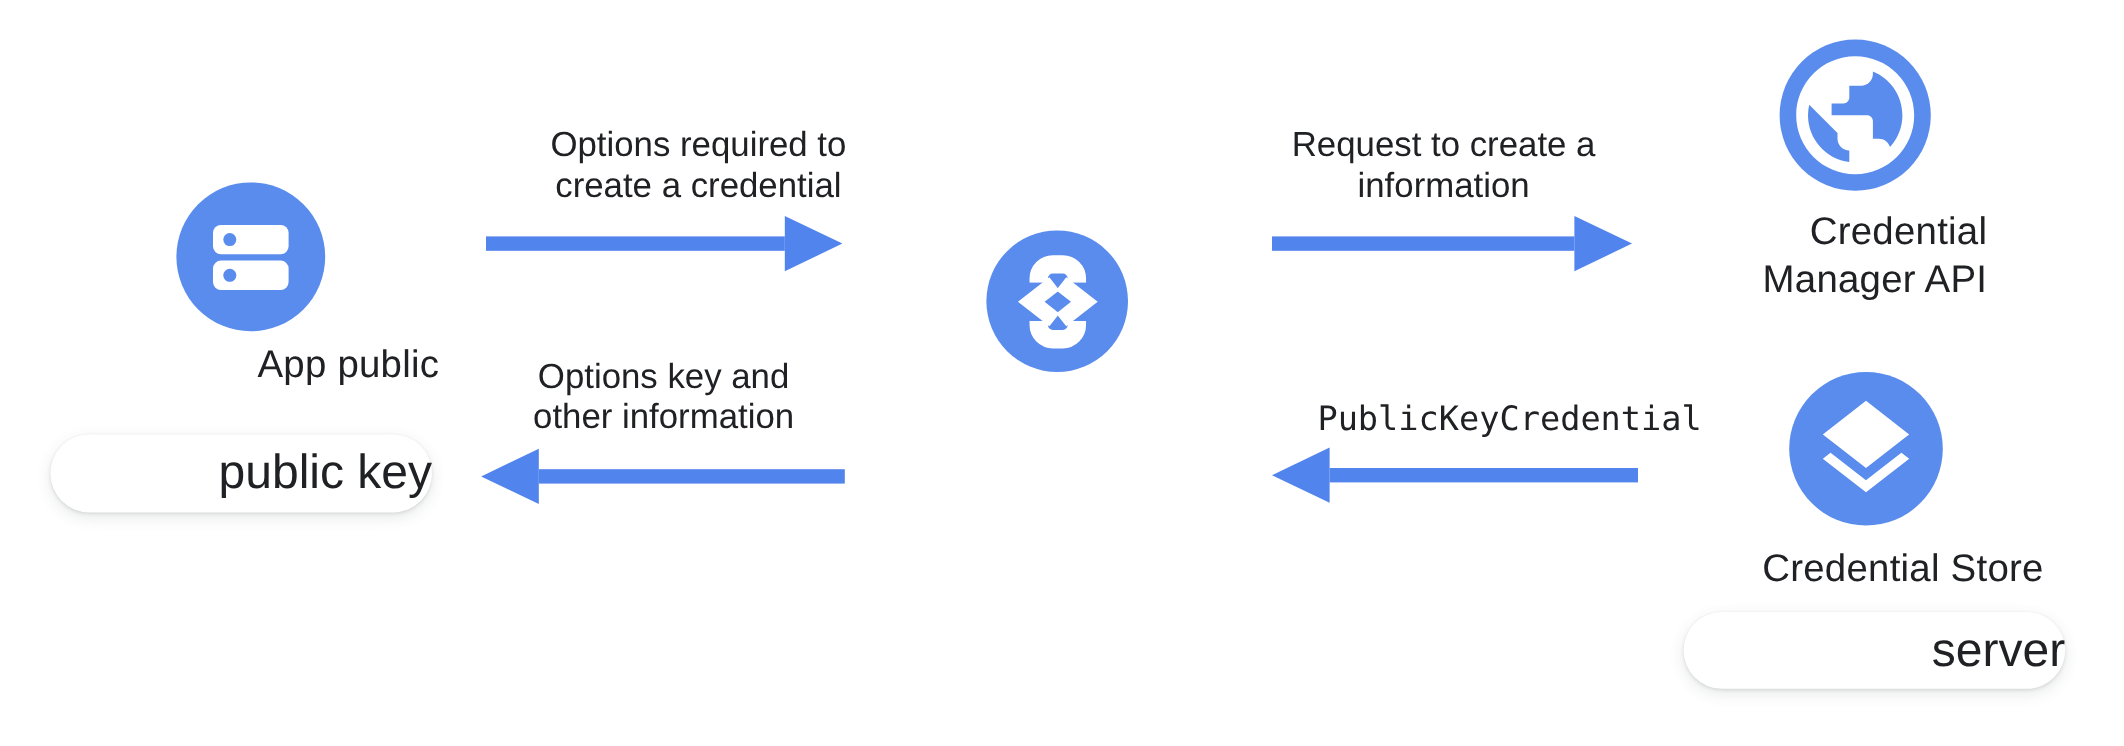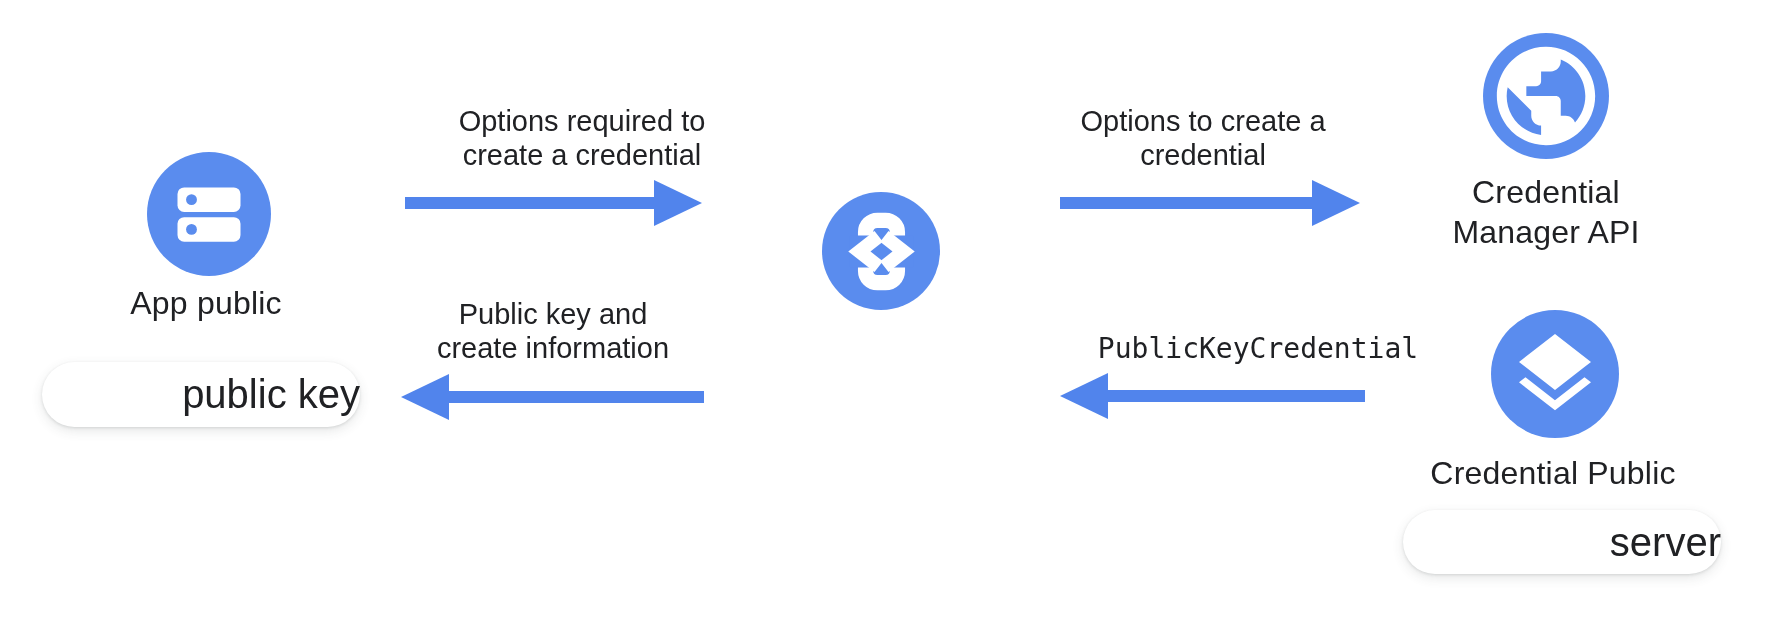--- a/index.html
+++ b/index.html
@@ -7,21 +7,21 @@
     --arrow-blue:#5184EC;
     --text:#202124;
     --pill-bg:#FFFFFF;
   }
   html,body{margin:0;padding:0;background:#fff;}
   body{font-family:"Liberation Sans","DejaVu Sans",sans-serif;color:var(--text);}
   .canvas{position:relative;width:1770px;height:622px;background:#fff;overflow:hidden;}
 
   .circle{position:absolute;border-radius:50%;background:var(--node-blue);
           display:flex;align-items:center;justify-content:center;}
-  .node-label{position:absolute;text-align:center;font-size:32px;font-weight:500;
+  .node-label{position:absolute;text-align:right;font-size:32px;font-weight:500;
               line-height:40px;color:var(--text);letter-spacing:.2px;}
 
   .pill{position:absolute;background:var(--pill-bg);border-radius:34px;
         display:flex;align-items:center;justify-content:flex-end;
         font-size:40px;font-weight:500;color:var(--text);
         box-shadow:0 1px 3px rgba(60,64,67,.15),0 4px 12px rgba(60,64,67,.12);}
 
   .flow-label{position:absolute;text-align:center;font-size:29px;line-height:34px;
               font-weight:400;color:var(--text);}
   .flow-label.mono{font-family:"DejaVu Sans Mono","Liberation Mono",monospace;
@@ -63,48 +63,48 @@
 
   <div class="circle" style="left:822px;top:192px;width:118px;height:118px">
     <svg viewBox="0 0 48 48" width="113" height="113" aria-hidden="true">
       <rect x="17.25" y="10.75" width="13.5" height="26.5" rx="5" fill="none" stroke="#fff" stroke-width="6.5"></rect>
       <rect x="10.5" y="17.2" width="27" height="13.6" fill="var(--node-blue)"></rect>
       <path d="M22.8 17.6 L14.6 24 L22.8 30.4" fill="none" stroke="#fff" stroke-width="5.8"></path>
       <path d="M25.2 17.6 L33.4 24 L25.2 30.4" fill="none" stroke="#fff" stroke-width="5.8"></path>
     </svg>
   </div>
 
-  <div class="flow-label" style="left:1057px;top:104px;width:292px">Options to create a credential</div>
+  <div class="flow-label" style="left:1057px;top:104px;width:292px">Request to create a information</div>
   <div class="arrow" style="left:1060px;top:180px;width:300px">
     <div class="shaft"></div>
     <div class="head-right"></div>
   </div>
 
   <div class="circle" style="left:1483px;top:33px;width:126px;height:126px">
     <svg viewBox="0 0 24 24" width="118" height="118" aria-hidden="true">
       <path fill="#fff" d="M12 2C6.48 2 2 6.48 2 12s4.48 10 10 10 10-4.48 10-10S17.52 2 12 2zm-1 17.93c-3.95-.49-7-3.85-7-7.93 0-.62.08-1.21.21-1.79L9 15v1c0 1.1.9 2 2 2v1.93zm6.9-2.54c-.26-.81-1-1.39-1.9-1.39h-1v-3c0-.55-.45-1-1-1H8v-2h2c.55 0 1-.45 1-1V7h2c1.1 0 2-.9 2-2v-.41c2.93 1.19 5 4.06 5 7.41 0 2.08-.8 3.97-2.1 5.39z"></path>
     </svg>
   </div>
   <div class="node-label" style="left:1436px;top:172px;width:220px">Credential Manager API</div>
 
   <div class="circle" style="left:1491px;top:310px;width:128px;height:128px">
     <svg viewBox="0 0 24 24" width="96" height="96" aria-hidden="true">
       <path fill="#fff" d="M11.99 18.54l-7.37-5.73L3 14.07l9 7 9-7-1.63-1.27-7.38 5.74zM12 16l7.36-5.73L21 9l-9-7-9 7 1.63 1.27L12 16z"></path>
     </svg>
   </div>
-  <div class="node-label" style="left:1403px;top:453px;width:300px">Credential Public</div>
+  <div class="node-label" style="left:1403px;top:453px;width:300px">Credential Store</div>
   <div class="pill" style="left:1403px;top:510px;width:318px;height:64px">
     <span>server</span>
   </div>
 
   <div class="flow-label mono" style="left:1082px;top:332px;width:352px">PublicKeyCredential</div>
   <div class="arrow" style="left:1060px;top:373px;width:305px">
     <div class="head-left"></div>
     <div class="shaft"></div>
   </div>
 
-  <div class="flow-label" style="left:428px;top:297px;width:250px">Public key and create information</div>
+  <div class="flow-label" style="left:428px;top:297px;width:250px">Options key and other information</div>
   <div class="arrow" style="left:401px;top:374px;width:303px">
     <div class="head-left"></div>
     <div class="shaft"></div>
   </div>
 
 </div>
 
 </body></html>

